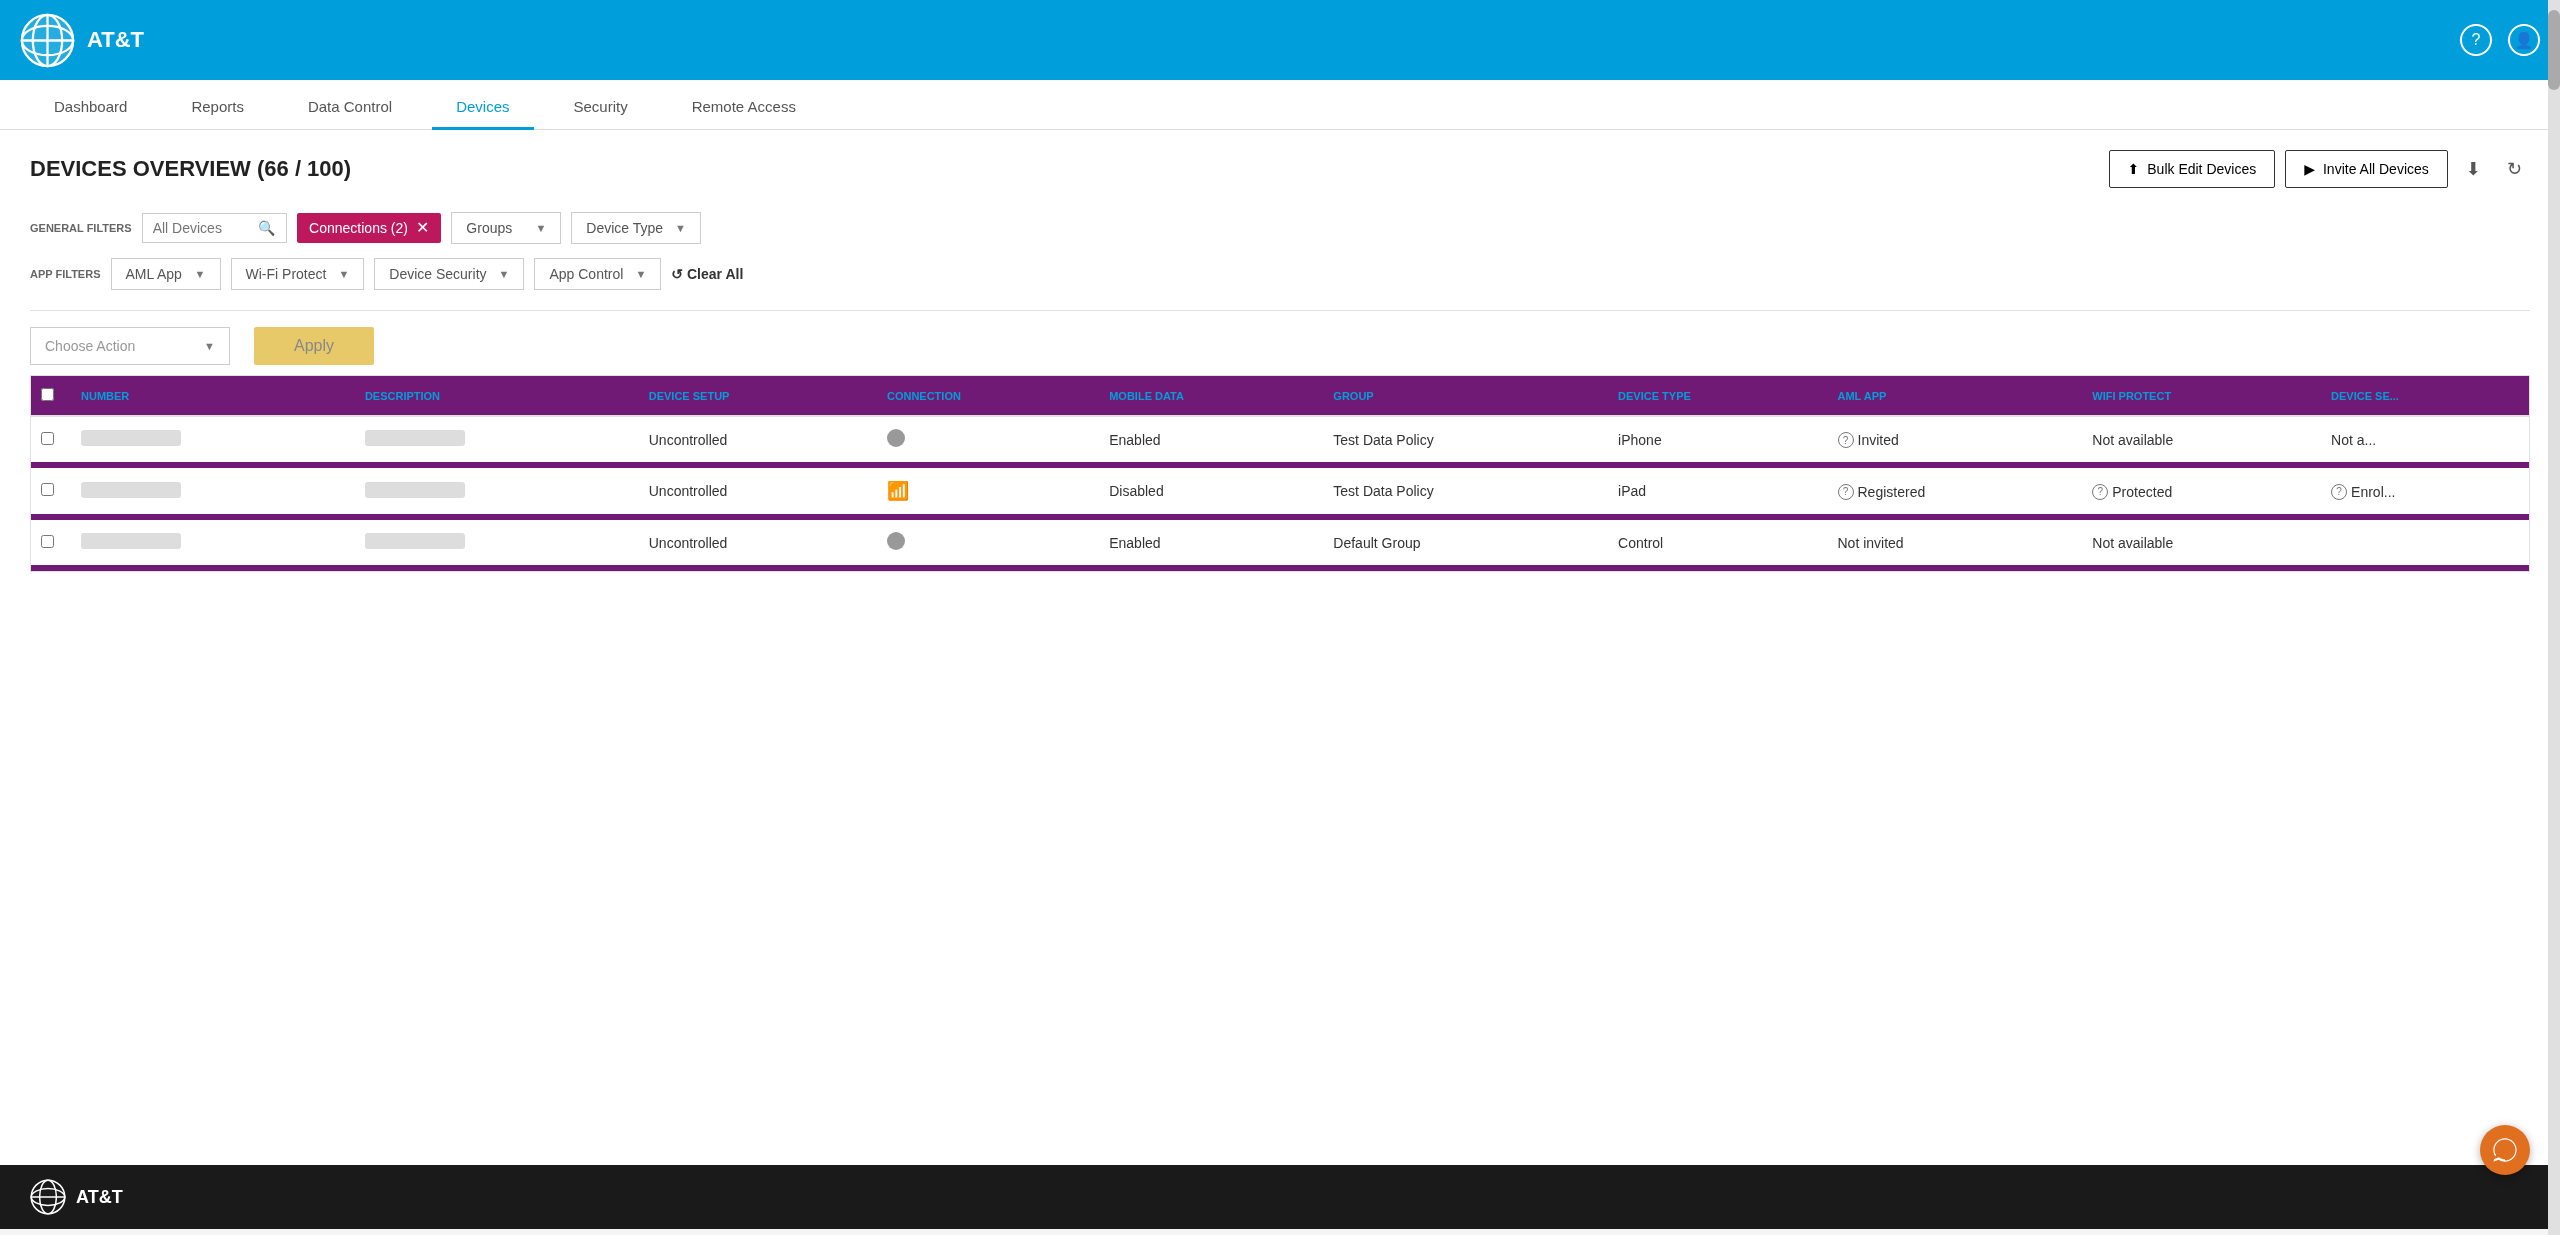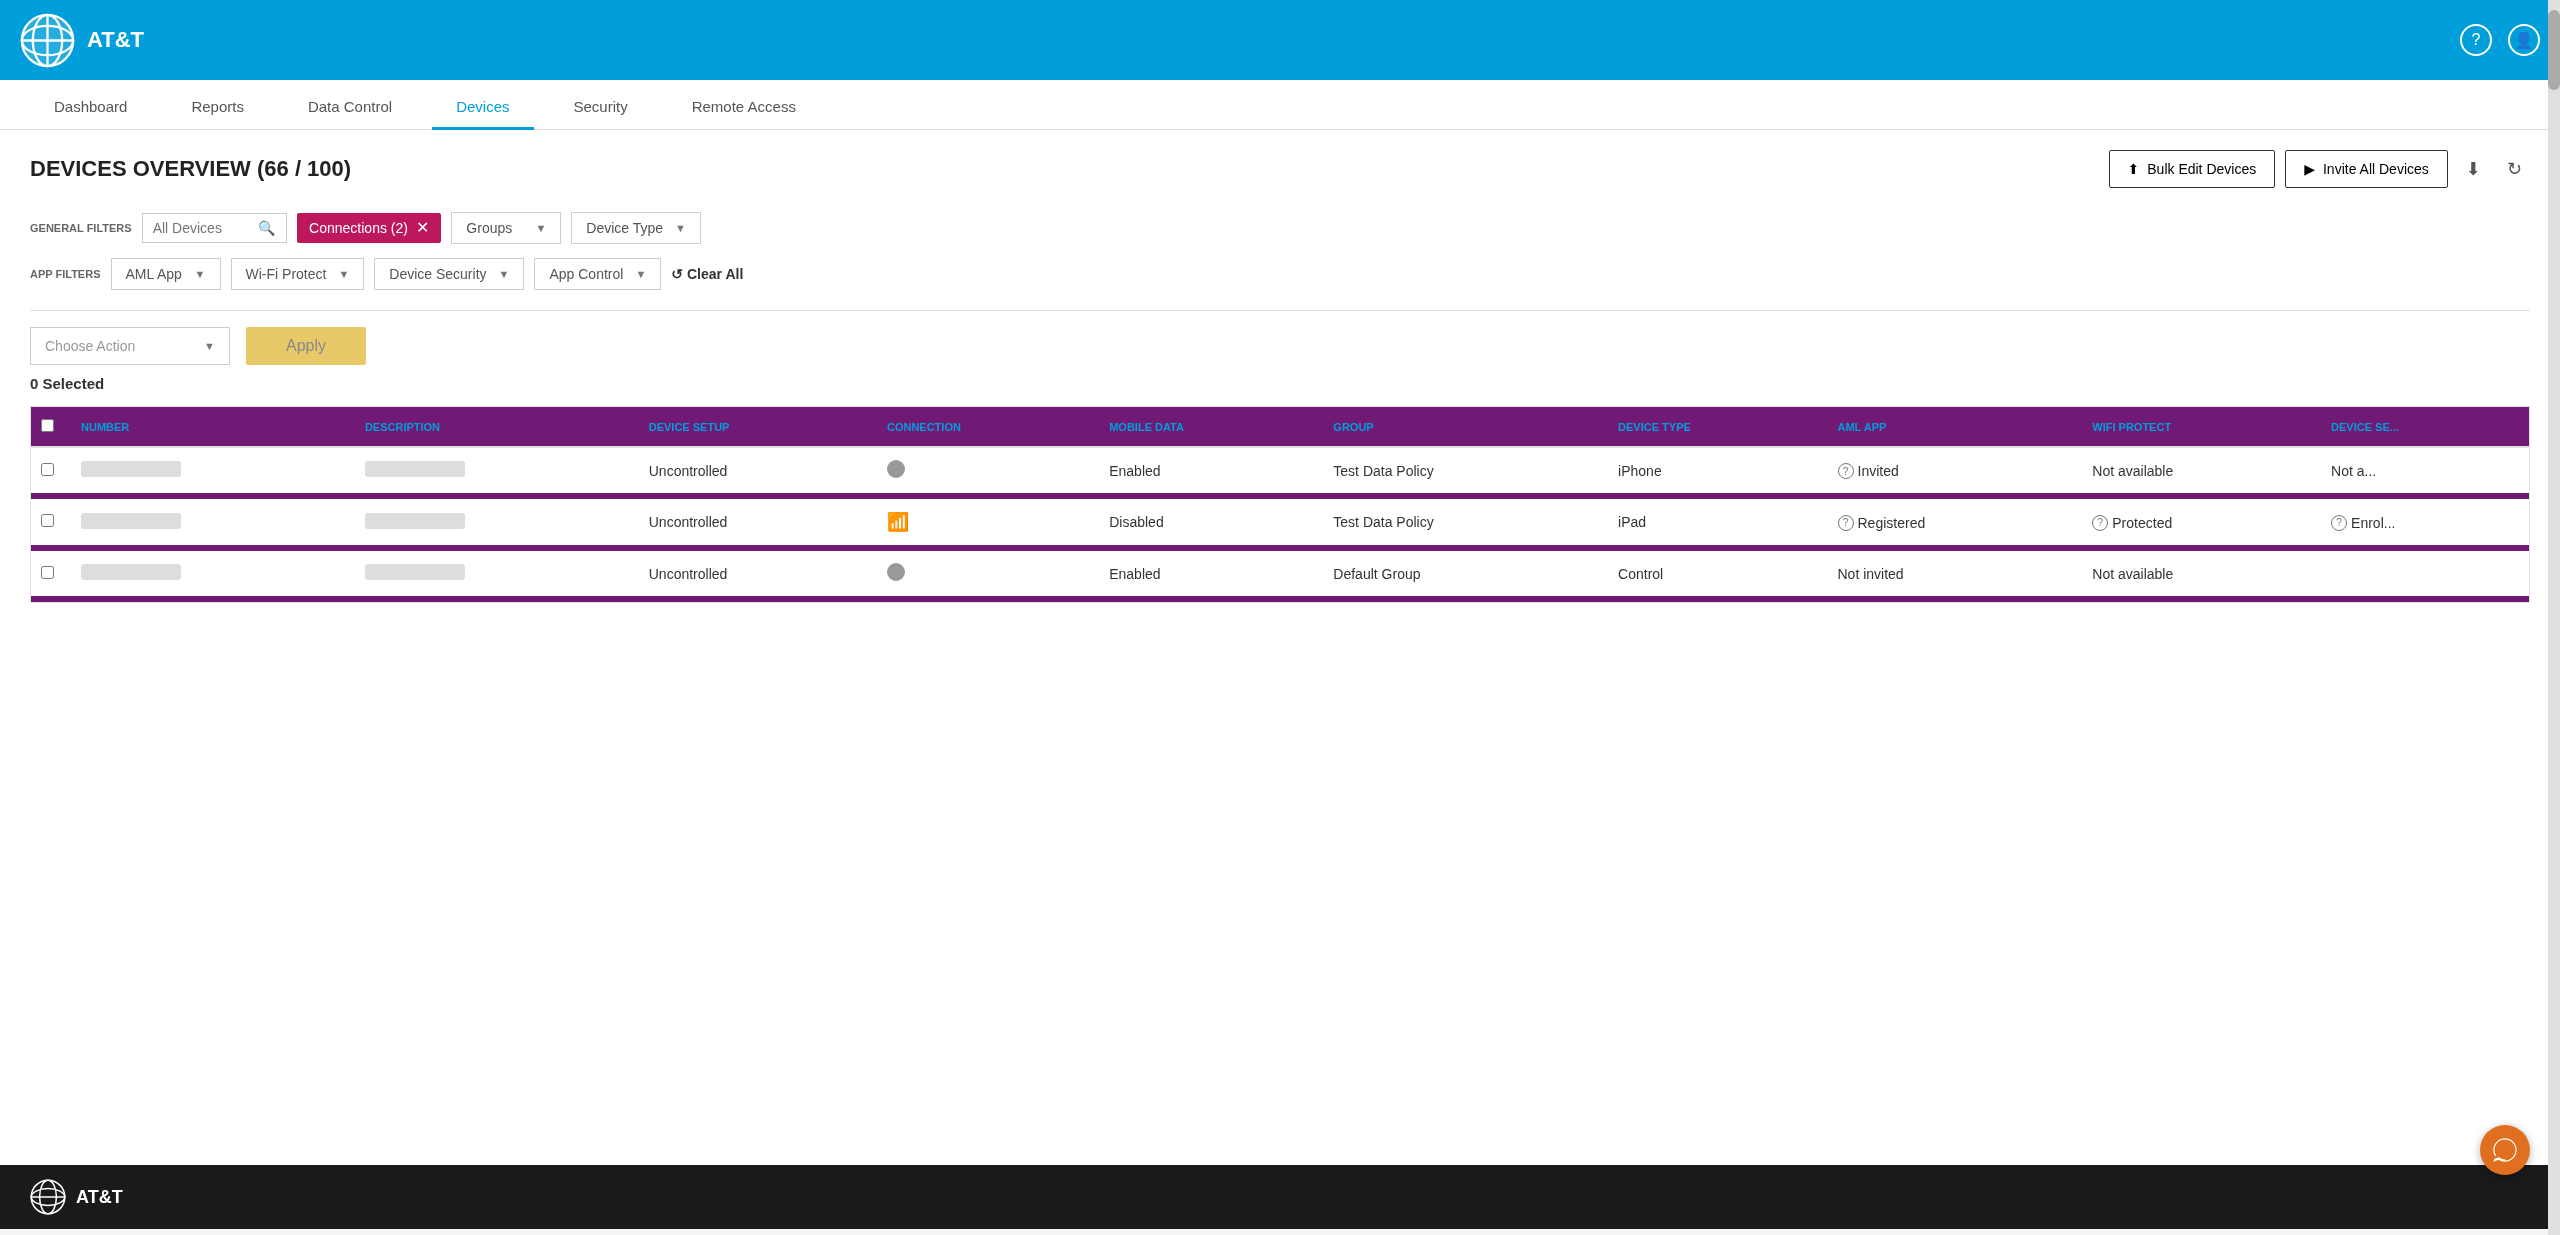--- a/index.html
+++ b/index.html
@@ -193,21 +193,21 @@
     .divider {
       border: none;
       border-top: 1px solid #e0e0e0;
       margin: 10px 0 16px 0;
     }
 
     
     .action-row {
       display: flex;
       align-items: center;
-      gap: 16px;
+      gap: 24px;
       margin-bottom: 10px;
     }
     .action-select {
       border: 1px solid #ccc;
       background: white;
       padding: 10px 14px;
       font-size: 14px;
       color: #999;
       display: flex;
       align-items: center;
@@ -449,24 +449,20 @@
   <hr class="divider">
 
   <div class="action-row">
     <div class="action-select">
       <span>Choose Action</span>
       <span class="chevron">▼</span>
     </div>
     <button class="apply-btn">Apply</button>
   </div>
 
-  <div class="selected-count">
-    <span>0</span>
-    <span>Selected</span>
-  </div>
 
   <div class="table-wrapper">
     <table>
       <thead>
         <tr>
           <th class="check-col">
             <input type="checkbox" style="">
           </th>
           <th>
             <span>NUMBER</span>

